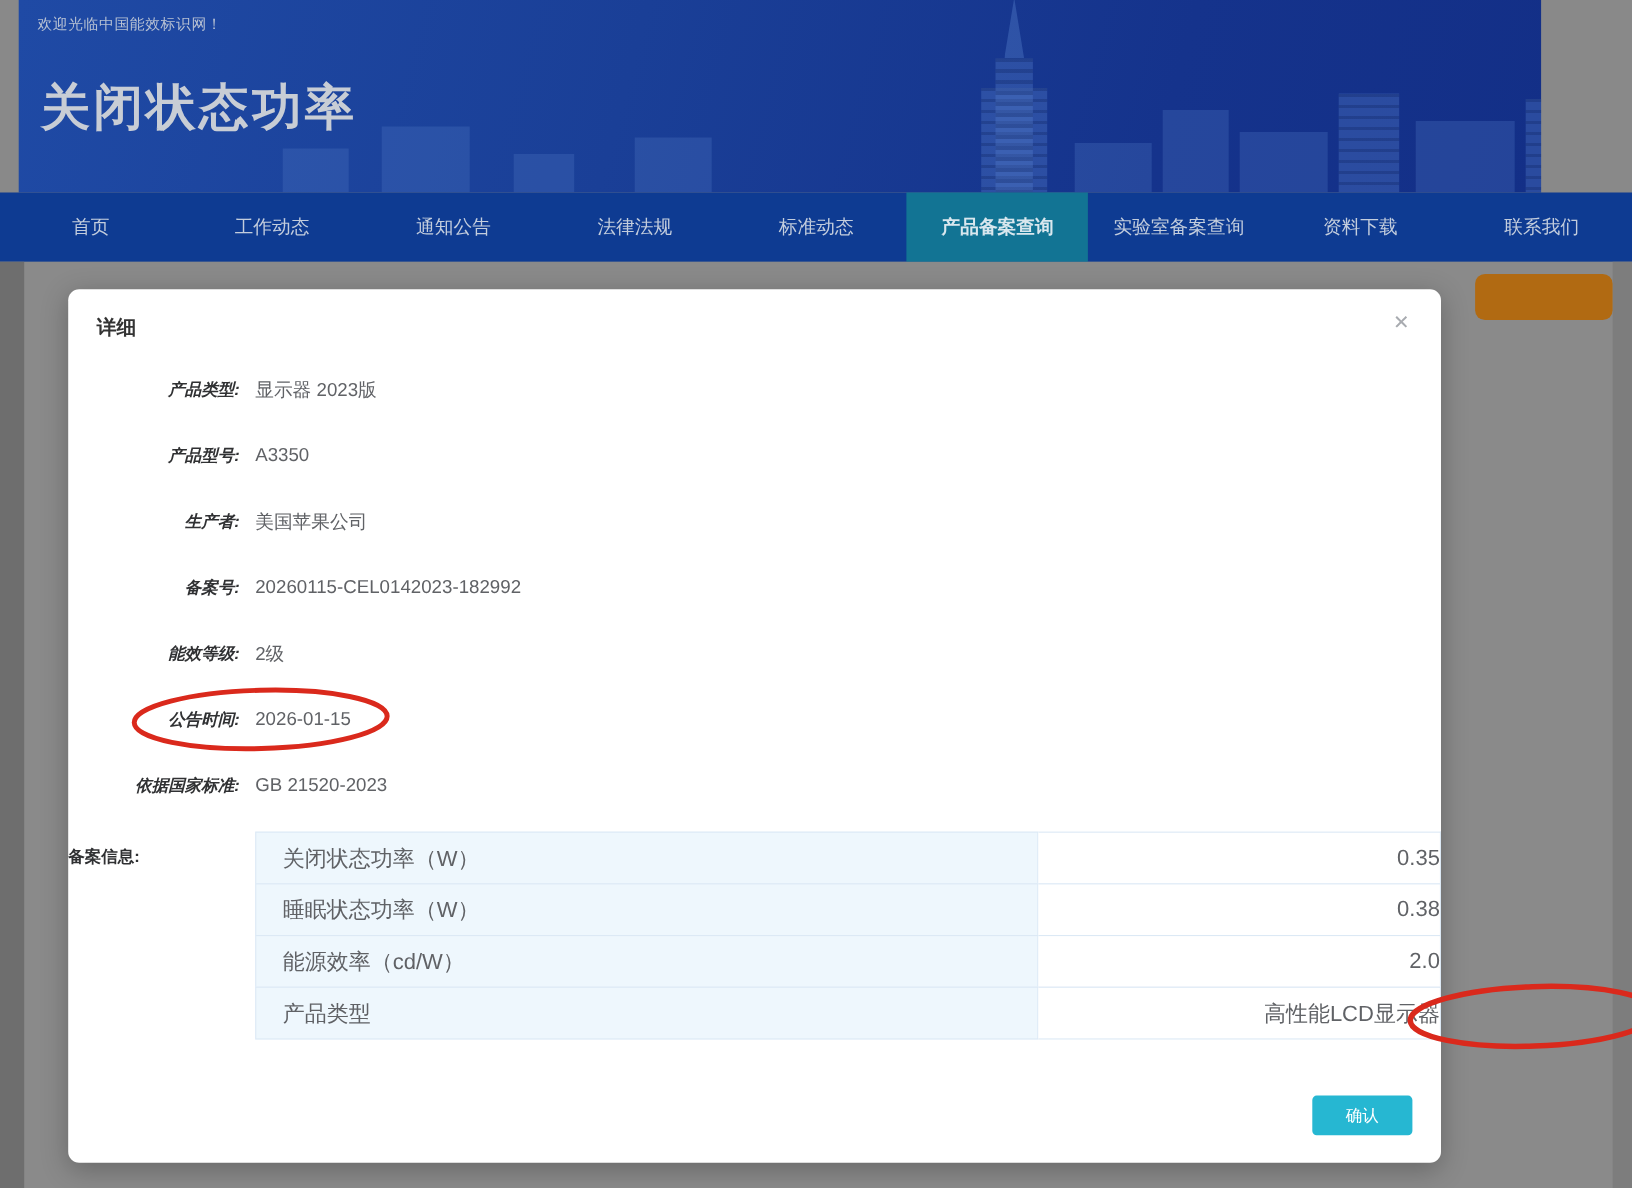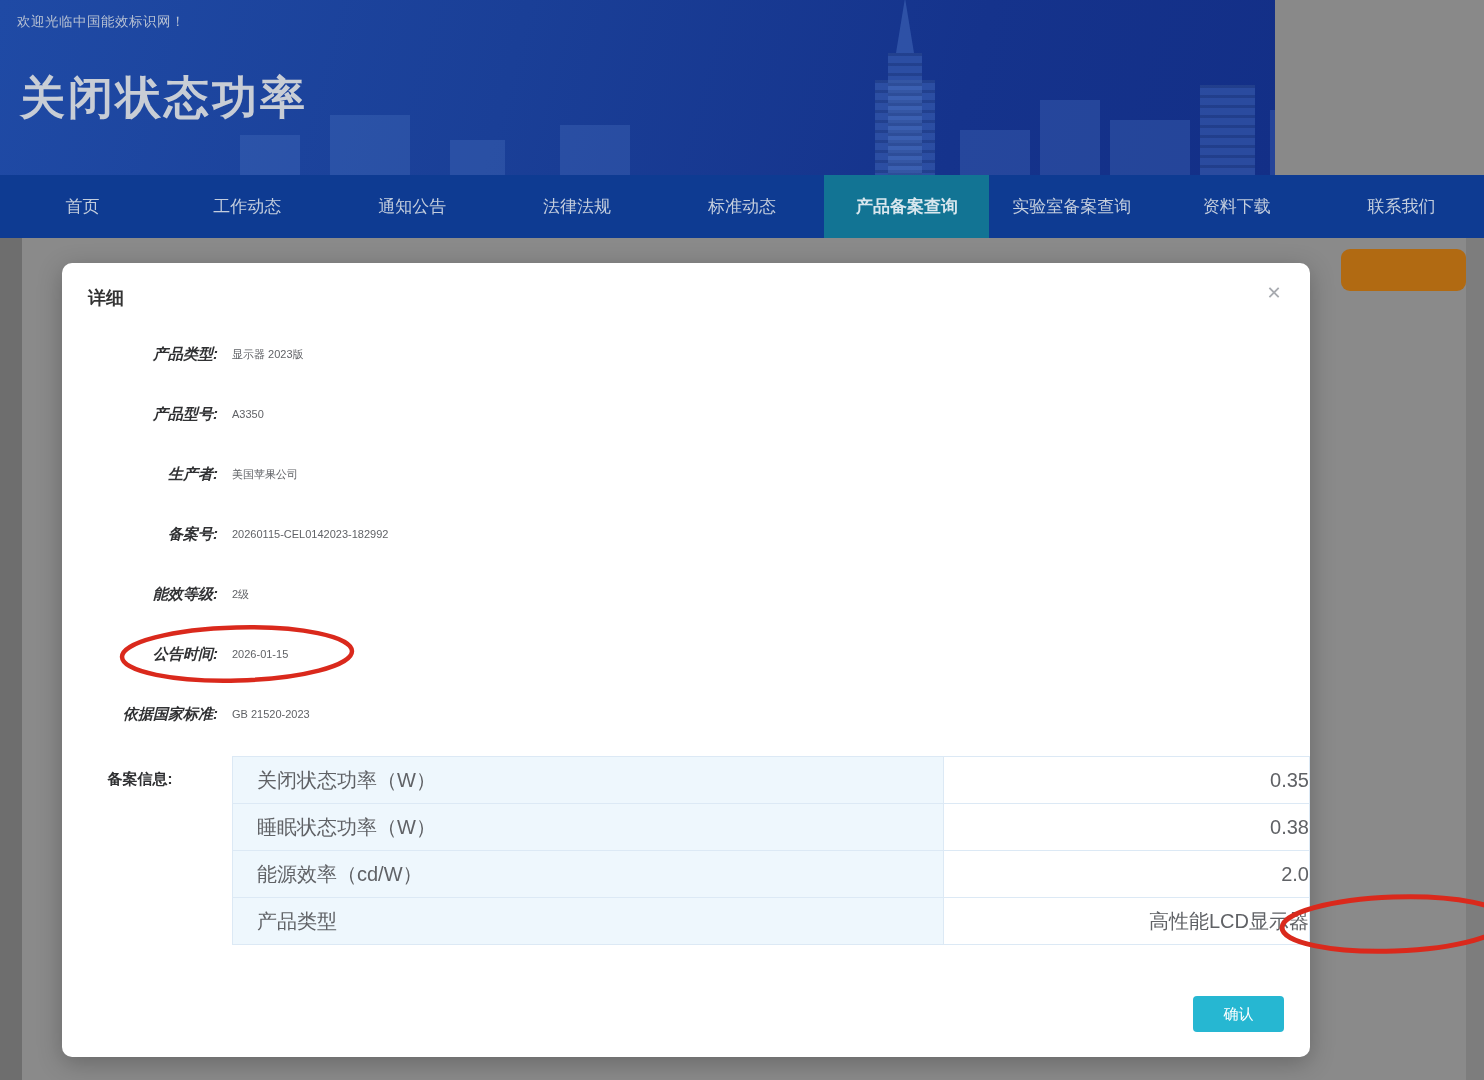--- a/index.html
+++ b/index.html
@@ -1,21 +1,21 @@
 <!DOCTYPE html>
 <html><head>
 <meta charset="utf-8">
 <style>
   * { margin:0; padding:0; box-sizing:border-box; }
   html,body { width:1484px; height:1080px; overflow:hidden;
               font-family:"Liberation Sans","DejaVu Sans",sans-serif; }
   .page { position:relative; width:1484px; height:1080px; background:#898989; }
 
   
-  .banner { position:absolute; left:0; top:0; width:1275px; height:175px;
+  .banner { position:absolute; left:17px; top:0; width:1384px; height:175px;
             background:linear-gradient(105deg,#1f4aa5 0%,#1a3f97 40%,#15338c 75%,#132f87 100%);
             overflow:hidden; }
   .bld { position:absolute; bottom:0; background:rgba(78,118,196,.30); }
   .bld.win { background:rgba(88,128,204,.34);
              background-image:repeating-linear-gradient(rgba(10,30,90,.28) 0 3px, transparent 3px 10px); }
   .spire { position:absolute; background:rgba(88,128,204,.38);
            clip-path:polygon(50% 0,100% 100%,0 100%); }
   .welcome { position:absolute; left:17px; top:13px; font-size:13.5px;
              color:#b7c1d3; letter-spacing:.5px; }
   .logo { position:absolute; left:20px; top:68px; font-size:45px; font-weight:700;
@@ -41,24 +41,24 @@
   .modal-title { position:absolute; left:26px; top:23px; font-size:18px;
                  font-weight:600; color:#333333; }
   .close-btn { position:absolute; top:18px; right:24px; width:24px; height:24px;
                display:flex; align-items:center; justify-content:center;
                font-size:18px; color:#a8abb0; cursor:pointer; }
 
   .fields { position:absolute; left:0; top:61px; width:100%; }
   .field-row { height:60px; display:flex; align-items:center; }
   .field-label { width:156px; flex:none; text-align:right; font-size:15px;
                  font-weight:700; color:#303133;font-style:italic; }
-  .field-value { margin-left:14px; font-size:11px; color:#606266; }
+  .field-value { margin-left:14px; font-size:17px; color:#606266; }
 
   .record-section { position:absolute; left:0; top:493px; width:100%; display:flex; }
-  .record-label { width:156px; flex:none; text-align:center; font-size:15px;
+  .record-label { width:156px; flex:none; text-align:left; font-size:15px;
                   font-weight:700; color:#303133; padding-top:14px; }
   .record-table { margin-left:14px; width:1245px; }
   .t-row { display:flex; height:48px; }
   .t-row:not(:first-child) { margin-top:-1px; }
   .cell { border:1px solid #dce9f5; display:flex; align-items:center; font-size:20px; color:#606266; }
   .cell-name { width:712px; flex:none; background:#eef7fd; padding-left:24px; }
   .cell-value { flex:1; background:#ffffff; justify-content:flex-end; padding-right:0; border-left:none; }
 
   .annotation { position:absolute; pointer-events:none; }
   .confirm-btn { position:absolute; right:26px; bottom:25px; width:91px; height:36px;

